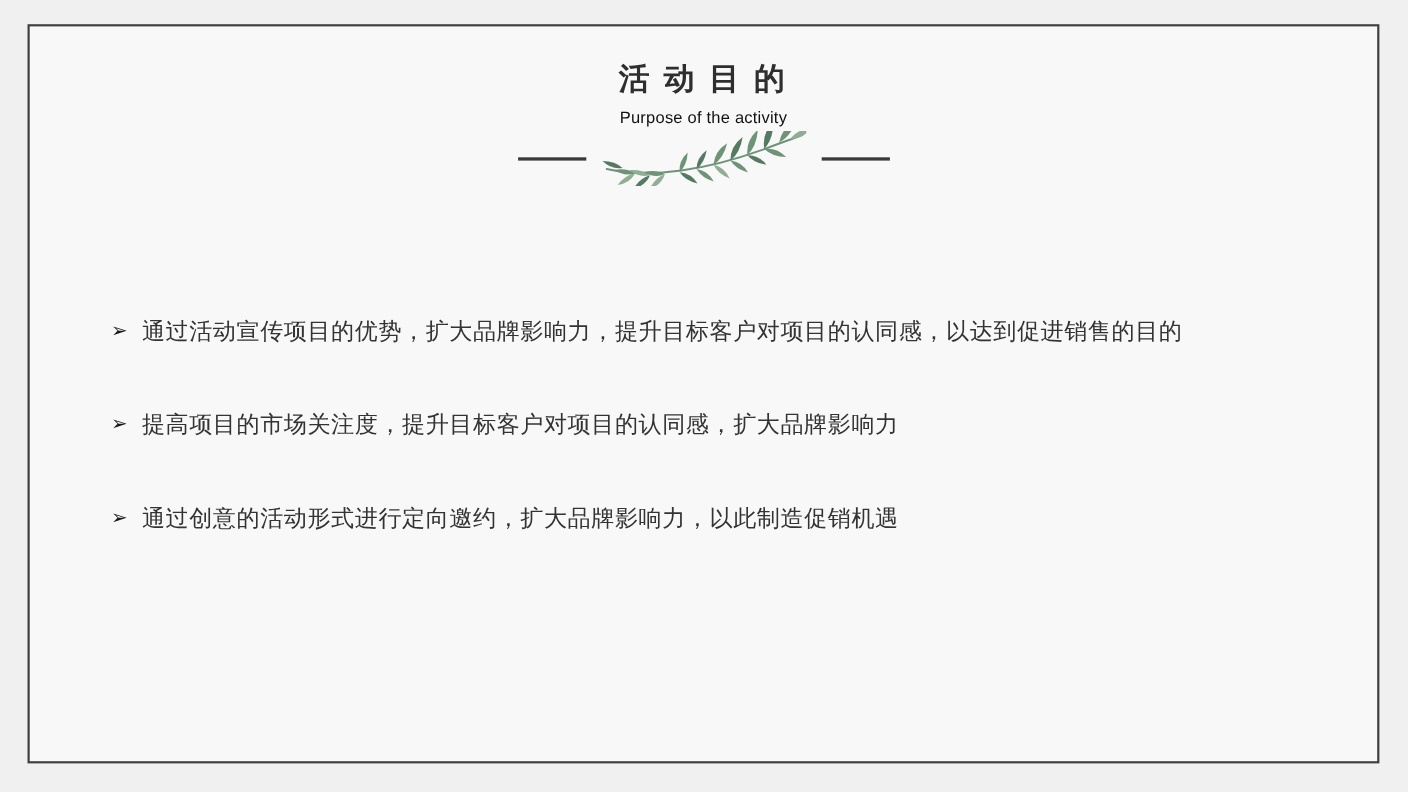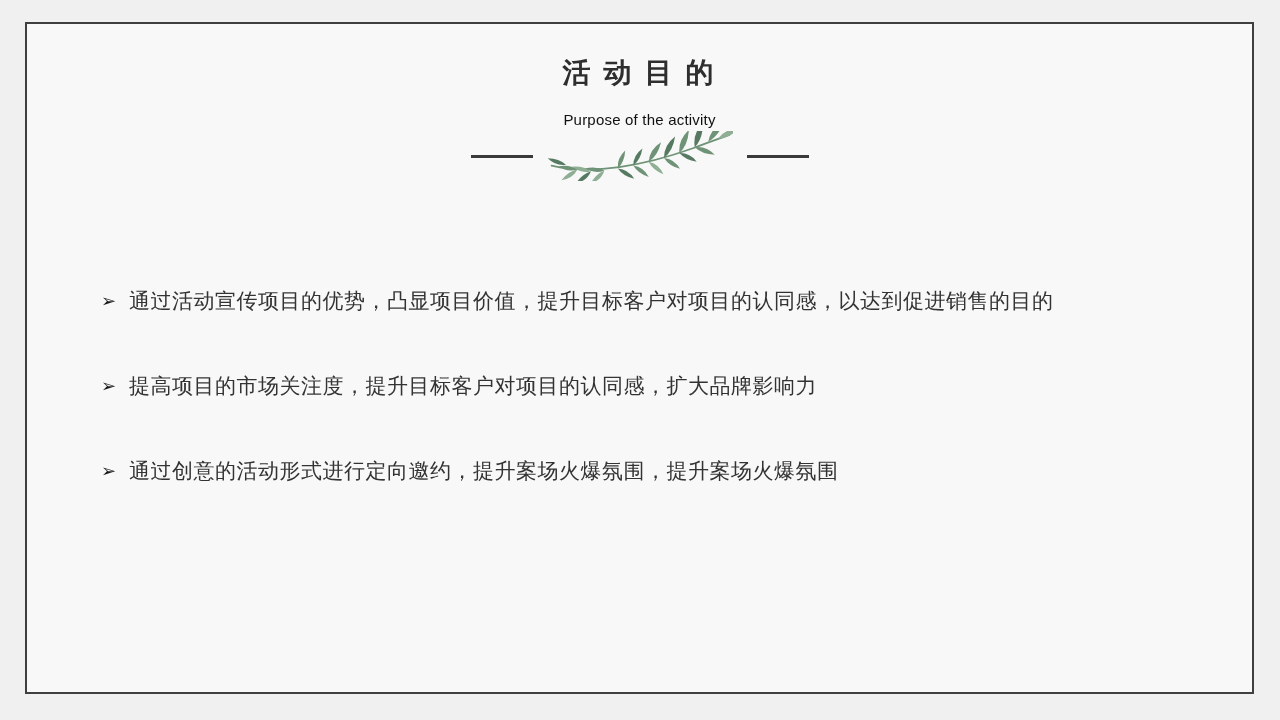--- a/index.html
+++ b/index.html
@@ -22,21 +22,21 @@
     font-weight: bold;
     color: #2e2e2e;
     letter-spacing: 3px;
     line-height: 34px;
     margin: 0;
   }
   .subtitle {
     font-family: "Liberation Sans", "DejaVu Sans", sans-serif;
     font-size: 15px;
     color: #111111;
-    margin-top: 21px;
+    margin-top: 9px;
     letter-spacing: 0.2px;
   }
   .divider {
     margin-top: 2px;
     display: flex;
     align-items: center;
     justify-content: center;
     gap: 14px;
     height: 52px;
   }
@@ -107,25 +107,25 @@
           <path d="M0 0 Q 9 -6 20 -2 Q 9 3 0 0" fill="#8fae94" transform="translate(176,8) rotate(-20) scale(1.2)"></path>
         </g>
       </svg>
       <span class="dash"></span>
     </div>
   </div>
 
   <ul class="bullets">
     <li>
       <span class="marker">➢</span>
-      <span class="text">通过活动宣传项目的优势，凸显项目价值，提升目标客户对项目的认同感，以达到促进销售的目的</span>
+      <span class="text">通过活动宣传项目的优势，扩大品牌影响力，提升目标客户对项目的认同感，以达到促进销售的目的</span>
     </li>
     <li>
       <span class="marker">➢</span>
       <span class="text">提高项目的市场关注度，提升目标客户对项目的认同感，扩大品牌影响力</span>
     </li>
     <li>
       <span class="marker">➢</span>
-      <span class="text">通过创意的活动形式进行定向邀约，提升案场火爆氛围，提升案场火爆氛围</span>
+      <span class="text">通过创意的活动形式进行定向邀约，扩大品牌影响力，以此制造促销机遇</span>
     </li>
   </ul>
 
 </div>
 
 </body></html>

